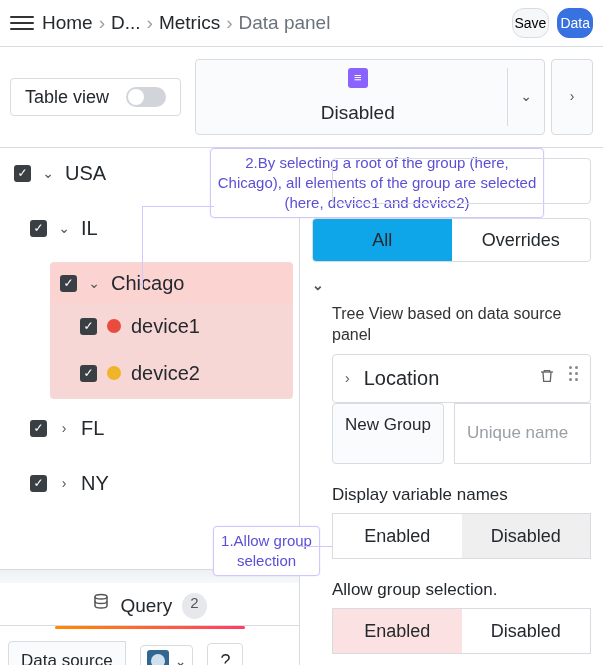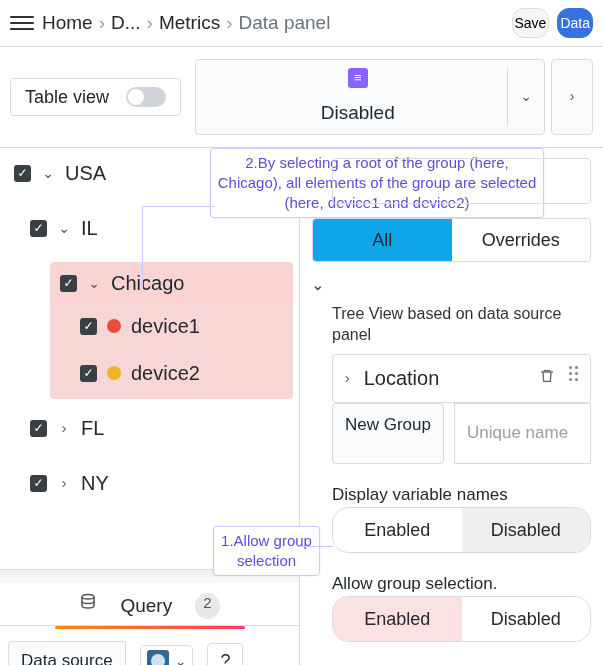--- a/index.html
+++ b/index.html
@@ -51,21 +51,21 @@
   .row .cb{width:17px;height:17px;border-radius:3px;background:#3a3f44;display:inline-flex;align-items:center;justify-content:center;color:#fff;font-size:12px}
   .row .exp{width:14px;text-align:center;color:#555}
   .ind1{padding-left:20px}
   .dot{width:14px;height:14px;border-radius:50%}
   .dot.red{background:#e94b3c}.dot.amber{background:#f0b429}
   .selgroup{background:var(--sel)}
   .hl{background:#fbd3d1}
 
   .leftFooter{margin-top:auto}
   .divider{height:14px;background:linear-gradient(#eef0f2,#f7f8f9);border-top:1px solid var(--border)}
-  .qtabs{display:flex;justify-content:center;gap:23px;padding:10px 0 6px;border-bottom:1px solid var(--border);position:relative}
+  .qtabs{display:flex;justify-content:center;gap:10px;padding:10px 0 6px;border-bottom:1px solid var(--border);position:relative}
   .qunder{height:3px;background:linear-gradient(90deg,#ff8a00,#ff3d6b);width:190px;margin:0 auto;border-radius:2px}
   .chipnum{background:var(--chip);border-radius:999px;padding:0 8px;font-size:15px;color:#555}
   .dsrow{display:flex;align-items:center;gap:14px;padding:12px 8px}
   .dslabel{background:var(--softer);border:1px solid var(--border);border-radius:4px 0 0 4px;padding:8px 12px;font-size:17px}
   .dssel{border:1px solid var(--border);border-radius:4px;padding:4px 6px;display:flex;align-items:center;gap:6px}
   .elephant{width:22px;height:22px;border-radius:3px;background:#336791;display:inline-block;position:relative}
   .elephant::after{content:"";position:absolute;inset:4px;border-radius:50%;background:#cfe0ef}
   .qmark{width:36px;height:36px;border:1px solid var(--border);border-radius:4px;display:flex;align-items:center;justify-content:center;font-size:18px}
 
   
@@ -75,21 +75,21 @@
   .tabs div{flex:1;text-align:center;padding:9px 0;font-size:18px}
   .tabs .active{background:#0ea5e9}
   .sect{font-size:20px;font-weight:600;display:flex;align-items:center;gap:8px}
   .desc{font-size:16px;color:#333;margin-top:8px}
   .locbox{border:1px solid var(--border);border-radius:4px;display:flex;align-items:center;justify-content:space-between;padding:10px 12px;margin-top:8px}
   .locleft{display:flex;align-items:center;gap:14px;font-size:20px}
   .iconbtn{color:#666;cursor:pointer}
   .inline{display:flex;gap:10px;}
   .ghostbtn{background:var(--softer);border:1px solid var(--border);border-radius:4px;padding:10px 12px;font-size:17px}
   .ghostinput{border:1px solid var(--border);border-radius:0;padding:18px 12px;font-size:17px;color:#9aa0a6;flex:1}
-  .seg{display:flex;border:1px solid var(--border);border-radius:16px;overflow:hidden;}
+  .seg{display:flex;border:1px solid var(--border);border-radius:0;overflow:hidden;margin-top:6px}
   .seg div{flex:1;text-align:center;padding:10px 0;font-size:18px}
   .seg .on{background:#efefef}
   .seg .onpink{background:var(--pink)}
   .lbl{font-size:17px;margin-top:20px}
 
   
   .call{position:absolute;background:#fff;border:1px solid #cfc7ff;border-radius:4px;color:var(--purple);font-size:15px;text-align:center;padding:4px 6px;box-shadow:0 0 0 1px rgba(120,100,255,.05)}
   #call2{left:210px;top:0;width:334px}
   #call1{left:213px;top:378px;width:107px}
   .call-line{position:absolute;background:#cfc7ff;pointer-events:none}

